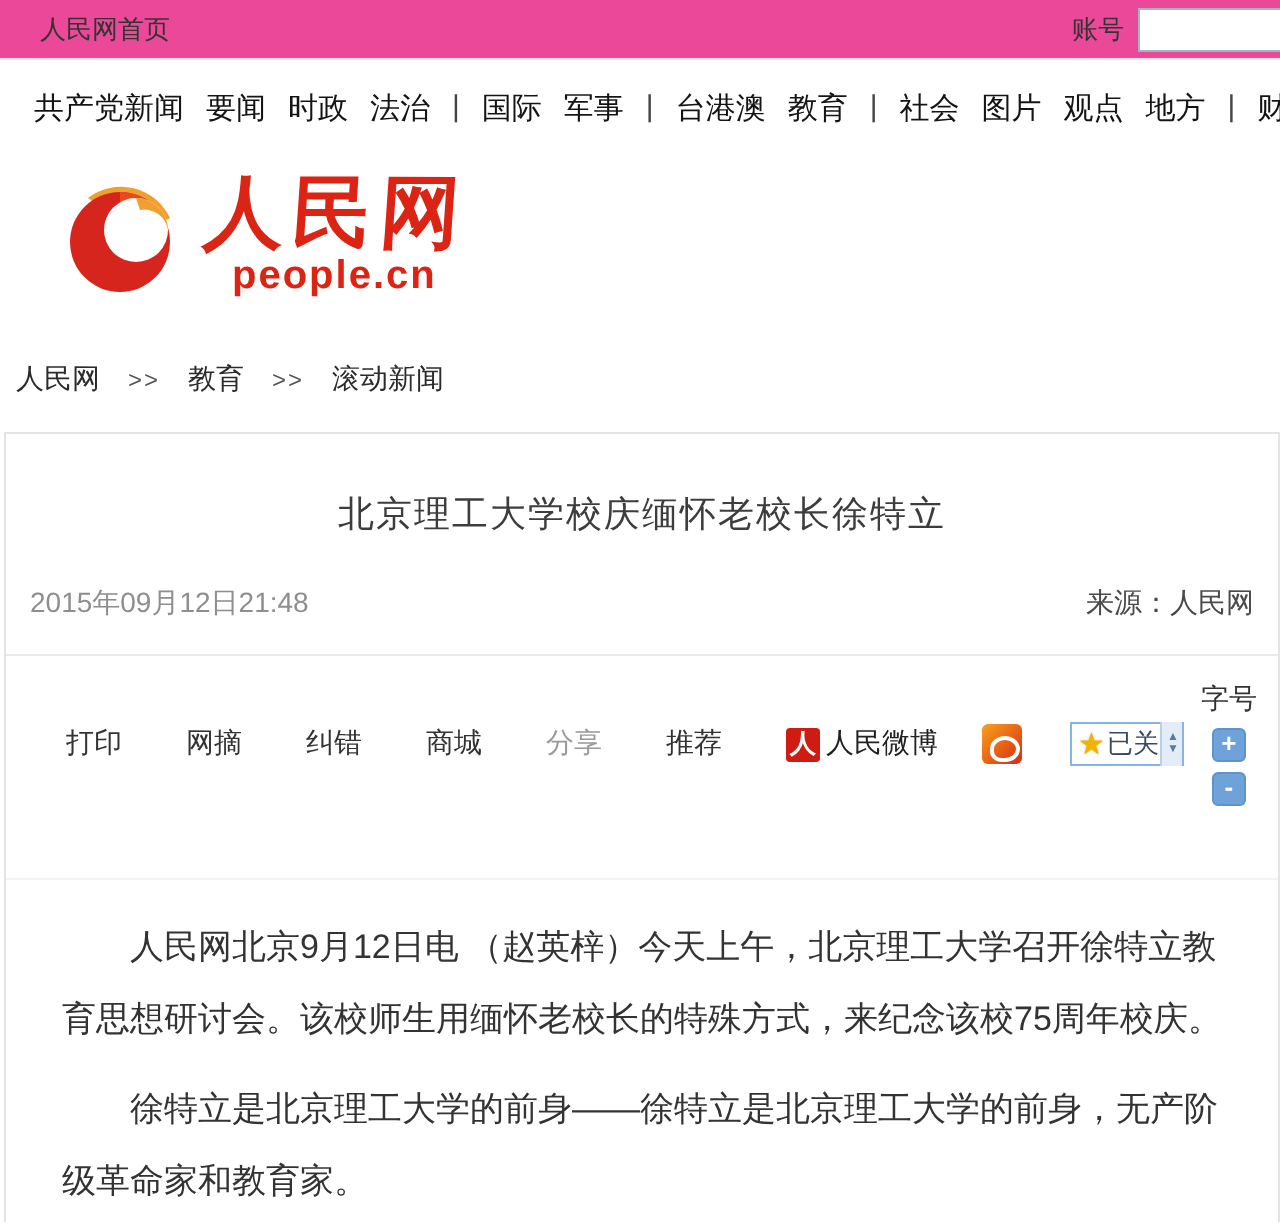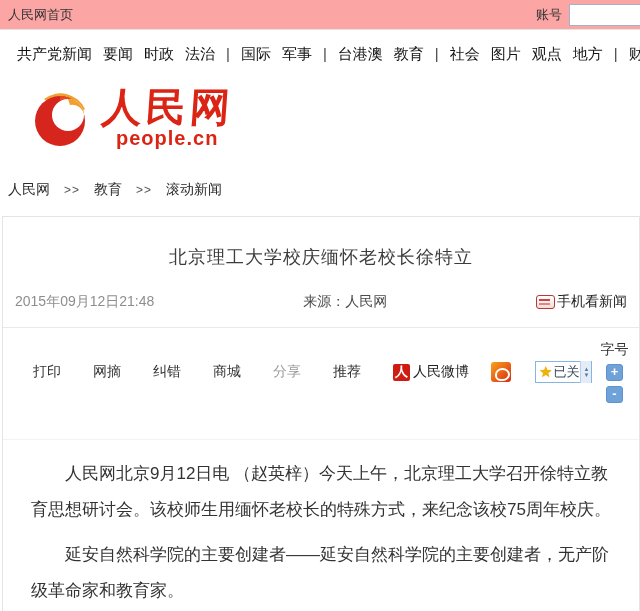--- a/index.html
+++ b/index.html
@@ -1,21 +1,21 @@
 <!DOCTYPE html>
 <html><head>
 <meta charset="utf-8">
 <style>
   * { margin:0; padding:0; box-sizing:border-box; }
   html,body { width:640px; height:611px; overflow:hidden; background:#fff;
     font-family:"Liberation Sans","DejaVu Sans",sans-serif; }
 
   
-  .topbar { height:30px; background:#fca5a5; border-bottom:1px solid #e4e4e4;
-    display:flex; align-items:center; justify-content:space-between; padding-left:8px; }
+  .topbar { height:30px; background:#ec4899; border-bottom:1px solid #e4e4e4;
+    display:flex; align-items:center; justify-content:space-between; padding-left:20px; }
   .topbar-home { font-size:13px; color:#333; cursor:pointer; }
   .topbar-right { display:flex; align-items:center; gap:7px; }
   .topbar-label { font-size:13px; color:#333; }
   .account-input { width:74px; height:22px; border:1px solid #9fb4c6; background:#fff;
     margin-right:-3px; outline:none; font-size:12px; padding:0 3px; }
 
   
   .nav { margin-top:9px; padding:6px 0 6px 17px; display:flex; align-items:flex-start;
     white-space:nowrap; font-size:15px; color:#141414; }
   .nav span { margin-right:11px; }
@@ -142,24 +142,20 @@
   <span class="bc-item">滚动新闻</span>
 </div>
 
 <div class="article-box">
 
   <div class="title-sec">
     <h1 class="article-title">北京理工大学校庆缅怀老校长徐特立</h1>
     <div class="meta">
       <span class="meta-date">2015年09月12日21:48</span>
       <span class="meta-source">来源：人民网</span>
-      <span class="meta-mobile">
-        <span class="phone-icon"></span>
-        <span>手机看新闻</span>
-      </span>
     </div>
   </div>
 
   <div class="divider"></div>
 
   <div class="toolbar">
     <span class="tool">打印</span>
     <span class="tool">网摘</span>
     <span class="tool">纠错</span>
     <span class="tool">商城</span>
@@ -182,17 +178,17 @@
       <span class="fontsize-label">字号</span>
       <span class="size-btn">+</span>
       <span class="size-btn">-</span>
     </span>
   </div>
 
   <div class="faint-divider"></div>
 
   <div class="article-body">
     <p>人民网北京9月12日电 （赵英梓）今天上午，北京理工大学召开徐特立教育思想研讨会。该校师生用缅怀老校长的特殊方式，来纪念该校75周年校庆。</p>
-    <p>延安自然科学院的主要创建者——延安自然科学院的主要创建者，无产阶级革命家和教育家。</p>
+    <p>徐特立是北京理工大学的前身——徐特立是北京理工大学的前身，无产阶级革命家和教育家。</p>
     <p>徐特立亲人徐禹强女士结合自己的亲身经历分享了祖父徐特立伟大的人格魅力和革命精神。徐禹强回忆，祖父18岁开始教私塾，28岁去长沙办学，他相继创办了两所高级</p>
   </div>
 
 </div>
 
 </body></html>

